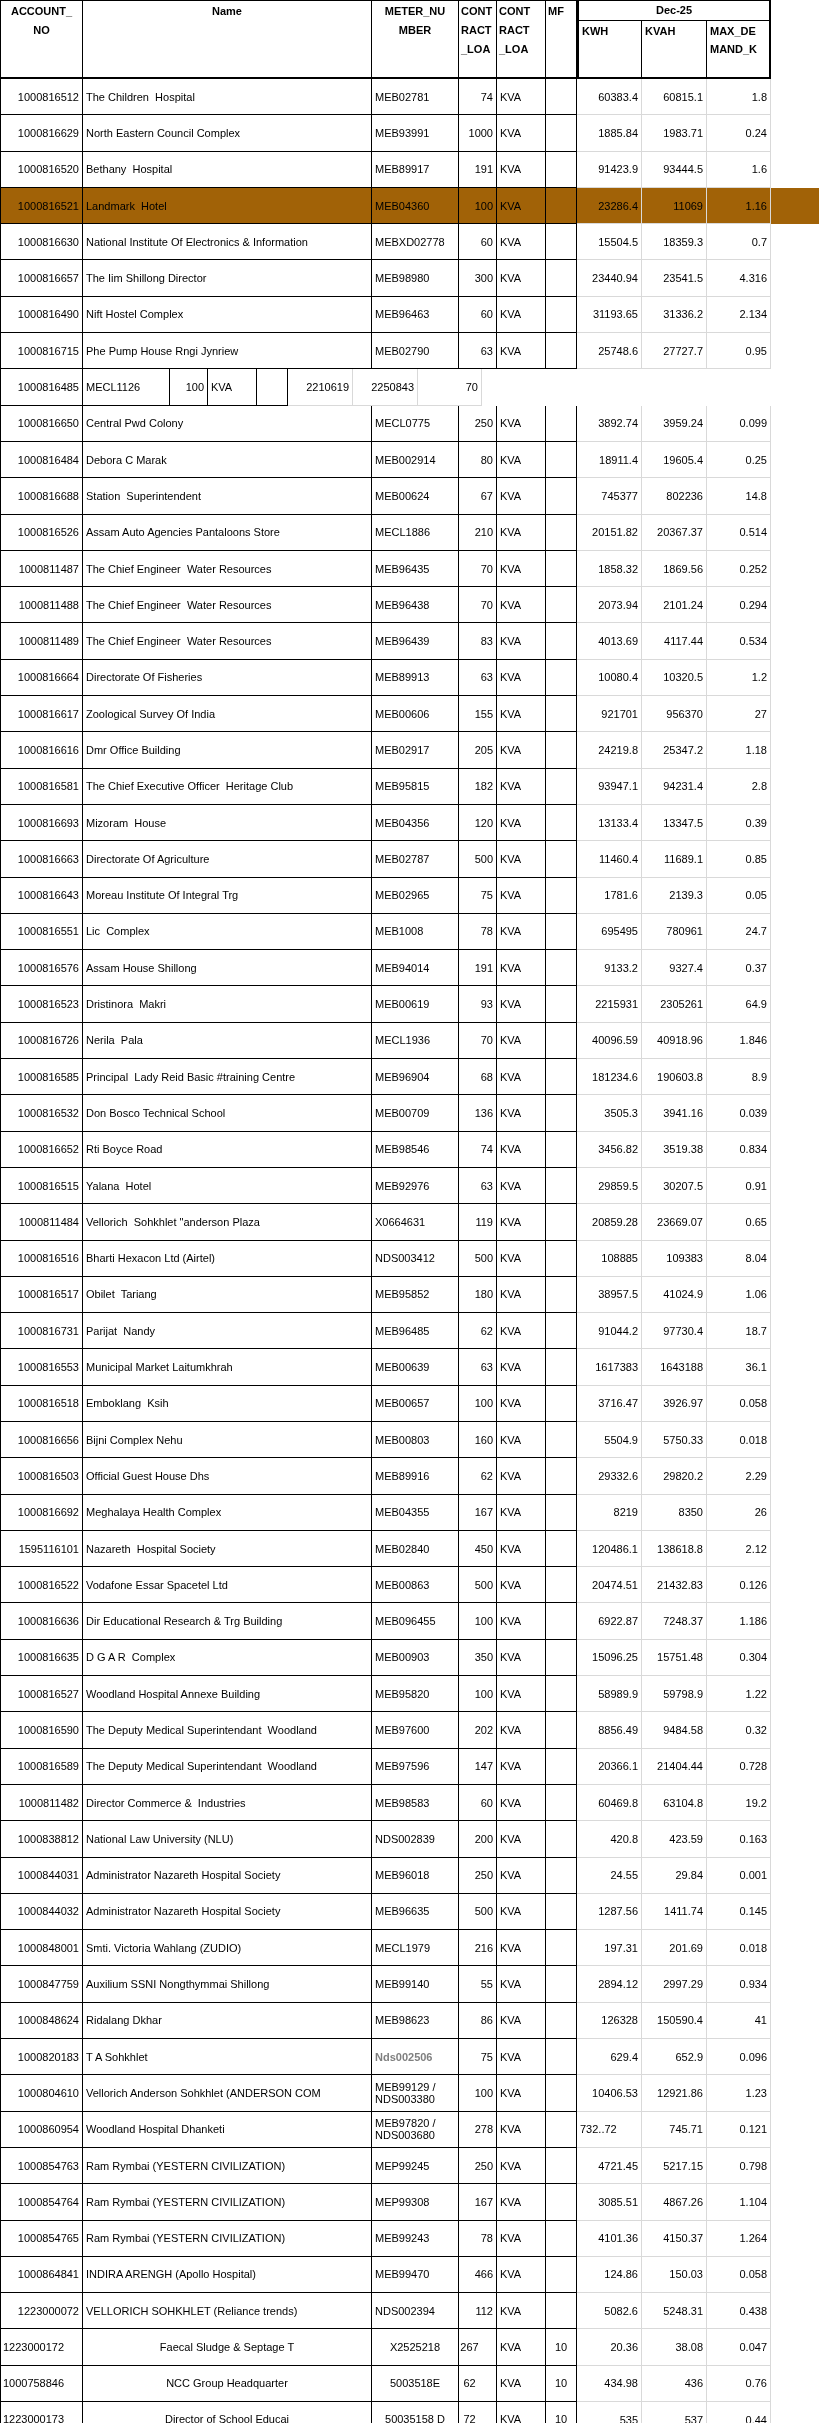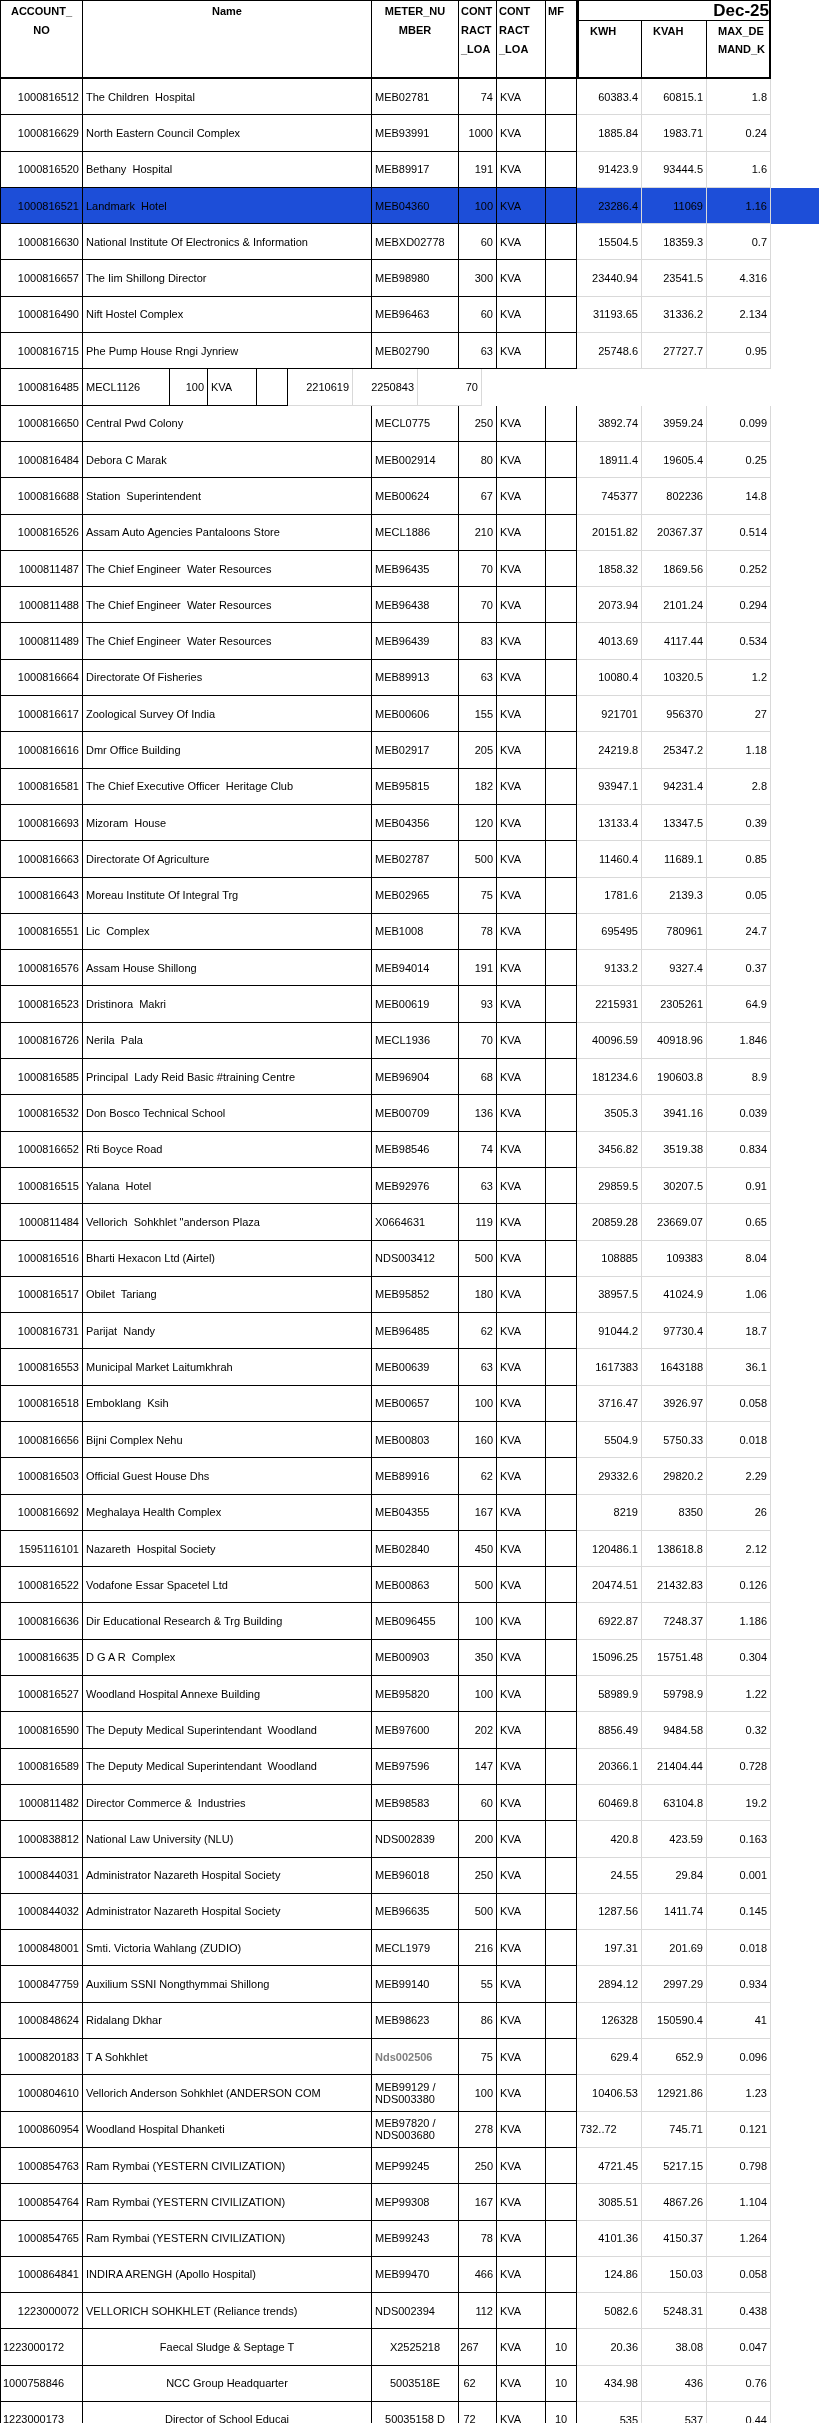--- a/index.html
+++ b/index.html
@@ -9,45 +9,45 @@
   .hrow{display:flex;height:79px;}
   .hcell{box-sizing:border-box;border-top:1px solid #000;border-right:1px solid #000;
          border-bottom:2px solid #000;font-weight:bold;font-size:11px;line-height:19px;
          padding-top:1px;white-space:pre-line;overflow:hidden;}
   .hc-acc{border-left:1px solid #000;text-align:center;}
   .hc-name{text-align:center;}
   .hc-meter{text-align:center;}
   .hc-load,.hc-unit,.hc-mf{text-align:left;padding-left:2px;}
   .decbox{box-sizing:border-box;width:194px;border:2px solid #000;border-top:1px solid #000;
           display:flex;flex-direction:column;}
-  .dec-title{height:19px;line-height:19px;border-bottom:1px solid #000;text-align:right;
-             font-weight:bold;font-size:17px;}
+  .dec-title{height:19px;line-height:19px;border-bottom:1px solid #000;text-align:center;
+             font-weight:bold;font-size:11px;}
   .dec-sub{flex:1;display:flex;}
   .sh{box-sizing:border-box;font-weight:bold;font-size:11px;line-height:18px;
-      padding:1px 0 0 11px;white-space:pre-line;overflow:hidden;}
+      padding:1px 0 0 3px;white-space:pre-line;overflow:hidden;}
   .sh-kwh{width:63px;border-right:1px solid #000;}
   .sh-kvah{width:65px;border-right:1px solid #000;}
   .sh-max{flex:1;}
   .hgutter{width:48px;}
   
   .c-acc{width:83px;}.c-name{width:289px;}.c-meter{width:87px;}.c-load{width:38px;}
   .c-unit{width:49px;}.c-mf{width:31px;}.c-kwh{width:65px;}.c-kvah{width:65px;}.c-max{width:64px;}
   
   .row{display:flex;height:36.31px;}
   .cell{box-sizing:border-box;display:flex;align-items:center;overflow:hidden;font-size:11px;}
   .lb{border-right:1px solid #000;border-bottom:1px solid #000;}
   .cell.c-acc{border-left:1px solid #000;}
   .dec{border-right:1px solid #d9d9d9;border-bottom:1px solid #d9d9d9;}
   .num{justify-content:flex-end;padding-right:3px;}
   .txt{padding-left:3px;}
   .ctr{justify-content:center;}
   .name{white-space:pre;}
   .meter{white-space:pre-line;line-height:12px;}
   .gutter{width:48px;}
-  .shaded .cell,.shaded .gutter{background:#1d4ed8;}
+  .shaded .cell,.shaded .gutter{background:#a16207;}
   .centered .c-name,.centered .c-meter{justify-content:center;padding-left:0;text-align:center;}
   .centered .c-acc,.centered .c-load{justify-content:center;padding-right:16px;text-align:center;}
   .meter-gray .c-meter{color:#7f7f7f;font-weight:bold;}
   .kwh-left .c-kwh{justify-content:flex-start;padding-left:3px;padding-right:11px;}
   .last .lb{border-bottom:2px solid #000;}
 </style>
 </head>
 <body>
 
 <div class="sheet">

